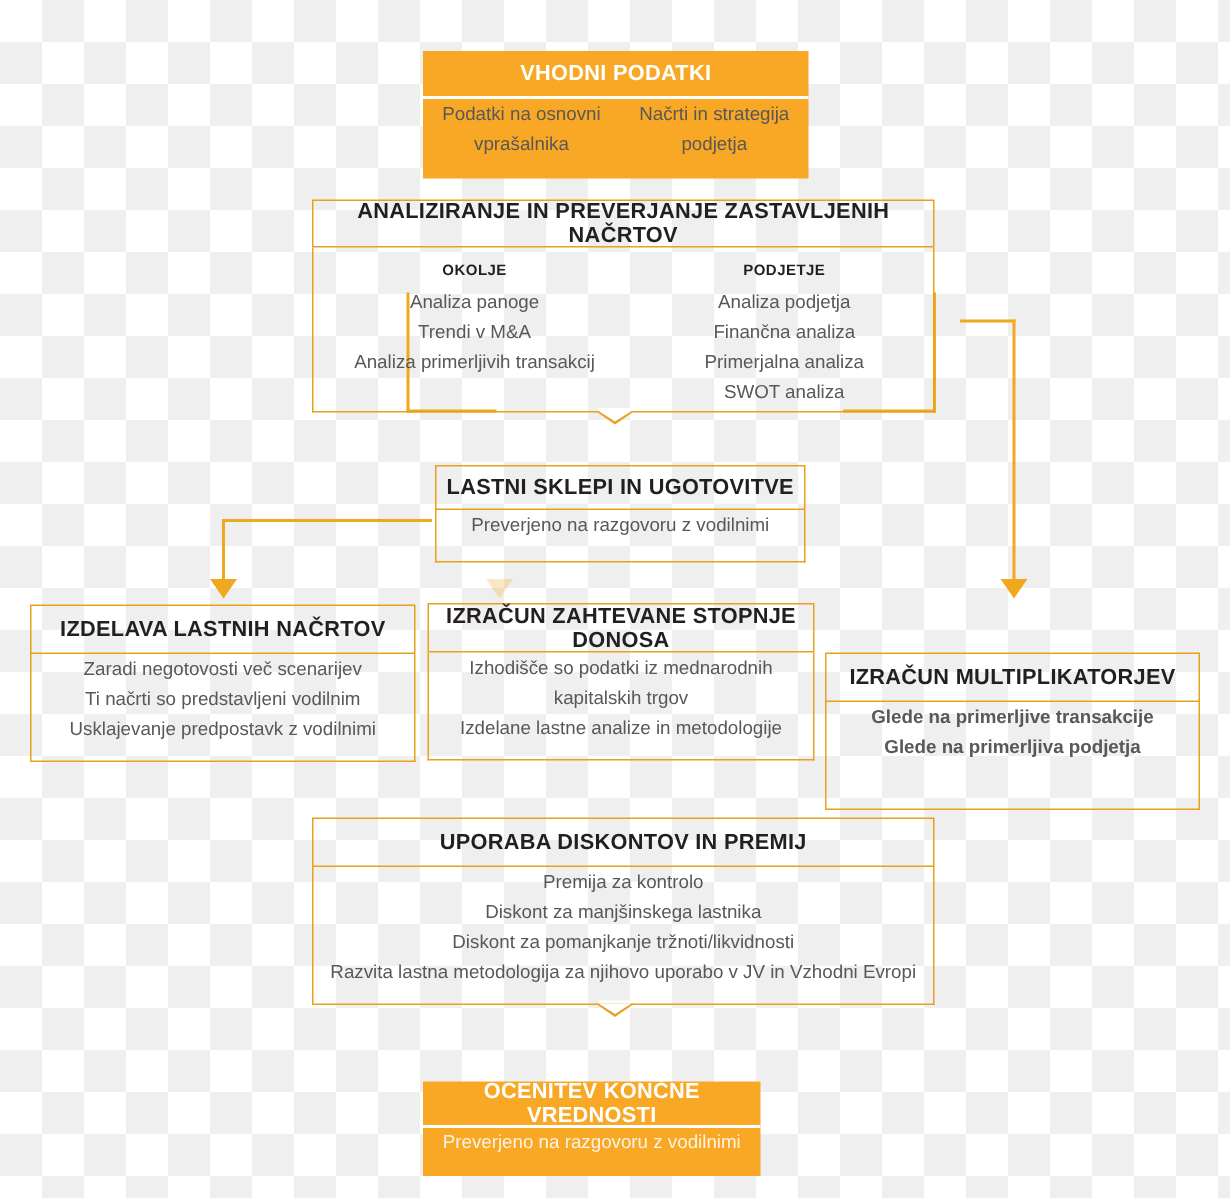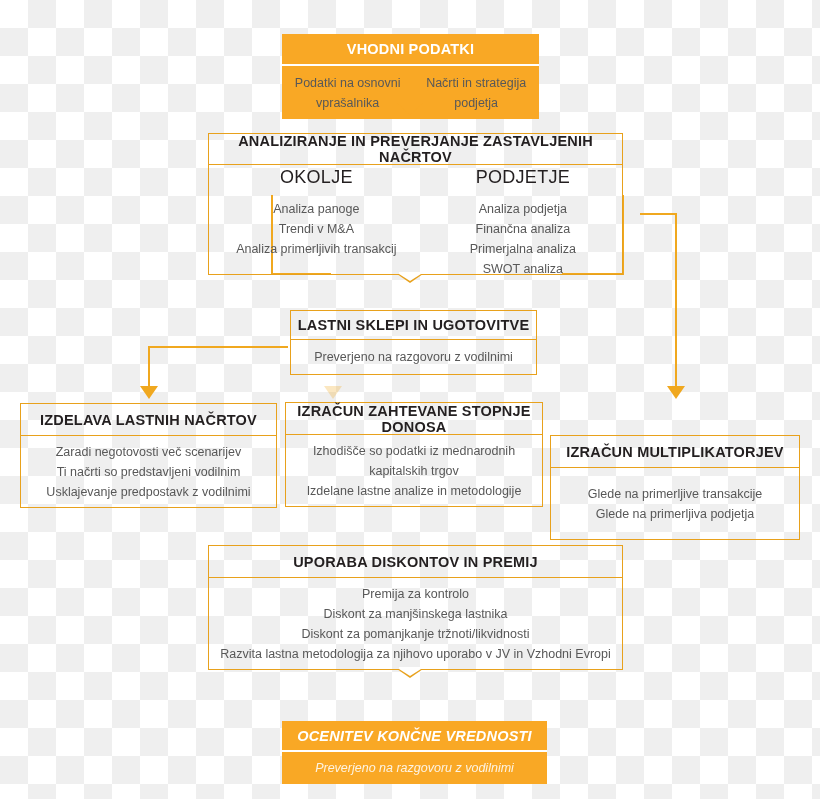--- a/index.html
+++ b/index.html
@@ -32,21 +32,20 @@
     display: flex;
     align-items: center;
     justify-content: center;
   }
   .node .body {
     box-sizing: border-box;
     text-align: center;
     display: flex;
     flex-direction: column;
     align-items: center;
-    justify-content: center;
   }
   .node .body .line {
     white-space: nowrap;
   }
 
   
   .filled .hdr {
     background: #f9a825;
     color: #ffffff;
     font-size: 14.5px;
@@ -81,24 +80,24 @@
     display: flex;
     flex-direction: row !important;
     justify-content: space-around;
     align-items: flex-start !important;
     width: 100%;
   }
   .col {
     text-align: center;
   }
   .col .coltitle {
-    font-weight: normal;
+    font-weight: bold;
     color: #231f20;
-    font-size: 18px;
-    margin-bottom: 12px;
+    font-size: 10px;
+    margin-bottom: 0;
     letter-spacing: .3px;
   }
   .col .line {
     color: #585858;
     font-size: 12.5px;
     line-height: 20px;
   }
 
   
   .conn {
@@ -223,38 +222,38 @@
     <div class="hdr" style="height:33px;">IZRAČUN ZAHTEVANE STOPNJE DONOSA</div>
     <div class="body" style="height:72px;">
       <div class="line">Izhodišče so podatki iz mednarodnih</div>
       <div class="line">kapitalskih trgov</div>
       <div class="line">Izdelane lastne analize in metodologije</div>
     </div>
   </div>
 
   <div class="node outlined" style="left:550px; top:403px; width:250px; height:105px;">
     <div class="hdr" style="height:33px;margin-top:32px;">IZRAČUN MULTIPLIKATORJEV</div>
-    <div class="body" style="height:72px;">
+    <div class="body" style="height:72px;font-weight:bold;">
       <div class="line">Glede na primerljive transakcije</div>
       <div class="line">Glede na primerljiva podjetja</div>
     </div>
   </div>
 
   <div class="node outlined" style="left:208px; top:545px; width:415px; height:125px;">
     <div class="hdr" style="height:33px;">UPORABA DISKONTOV IN PREMIJ</div>
     <div class="body" style="height:92px;">
       <div class="line">Premija za kontrolo</div>
       <div class="line">Diskont za manjšinskega lastnika</div>
       <div class="line">Diskont za pomanjkanje tržnoti/likvidnosti</div>
       <div class="line">Razvita lastna metodologija za njihovo uporabo v JV in Vzhodni Evropi</div>
     </div>
   </div>
   <div class="notch-cover" style="left:399px; top:667px; width:22px; height:4px;"></div>
   <div class="notch outlinedn" style="left:397px; top:669px;"></div>
 
-  <div class="node filled" style="left:282px; top:705px; width:265px; height:63px;font-style:italic;">
+  <div class="node filled" style="left:282px; top:705px; width:225px; height:63px;">
     <div class="hdr" style="height:31px;">OCENITEV KONČNE VREDNOSTI</div>
     <div class="body" style="height:32px;">
       <div class="line">Preverjeno na razgovoru z vodilnimi</div>
     </div>
   </div>
 
 </div>
 
 </body></html>

